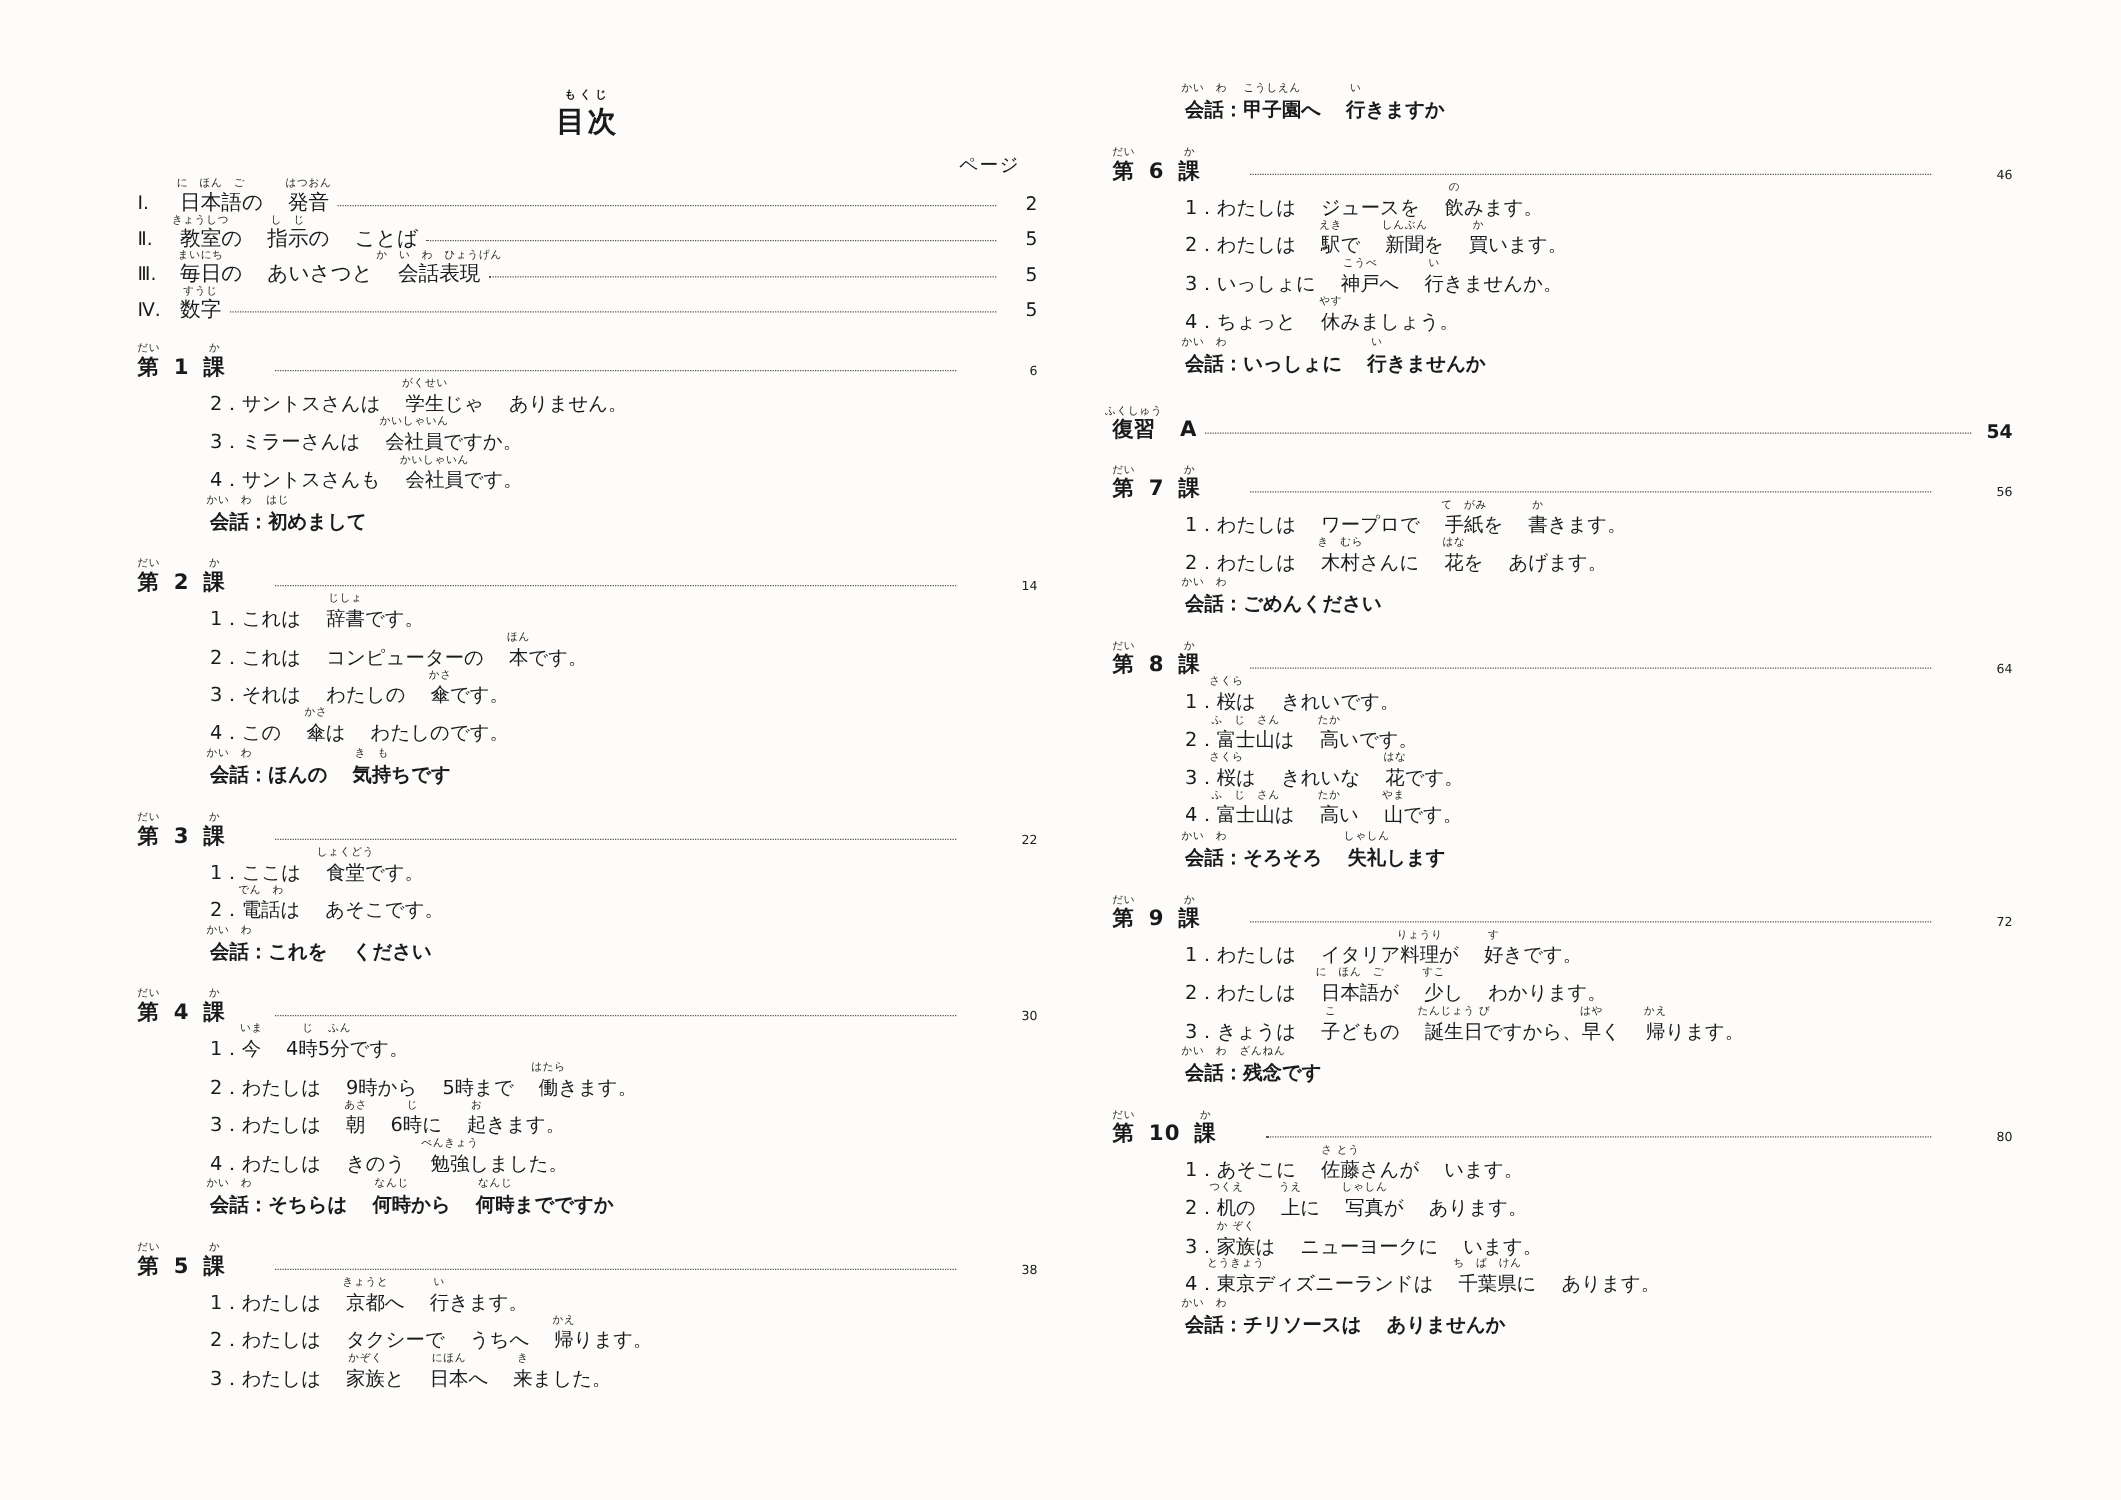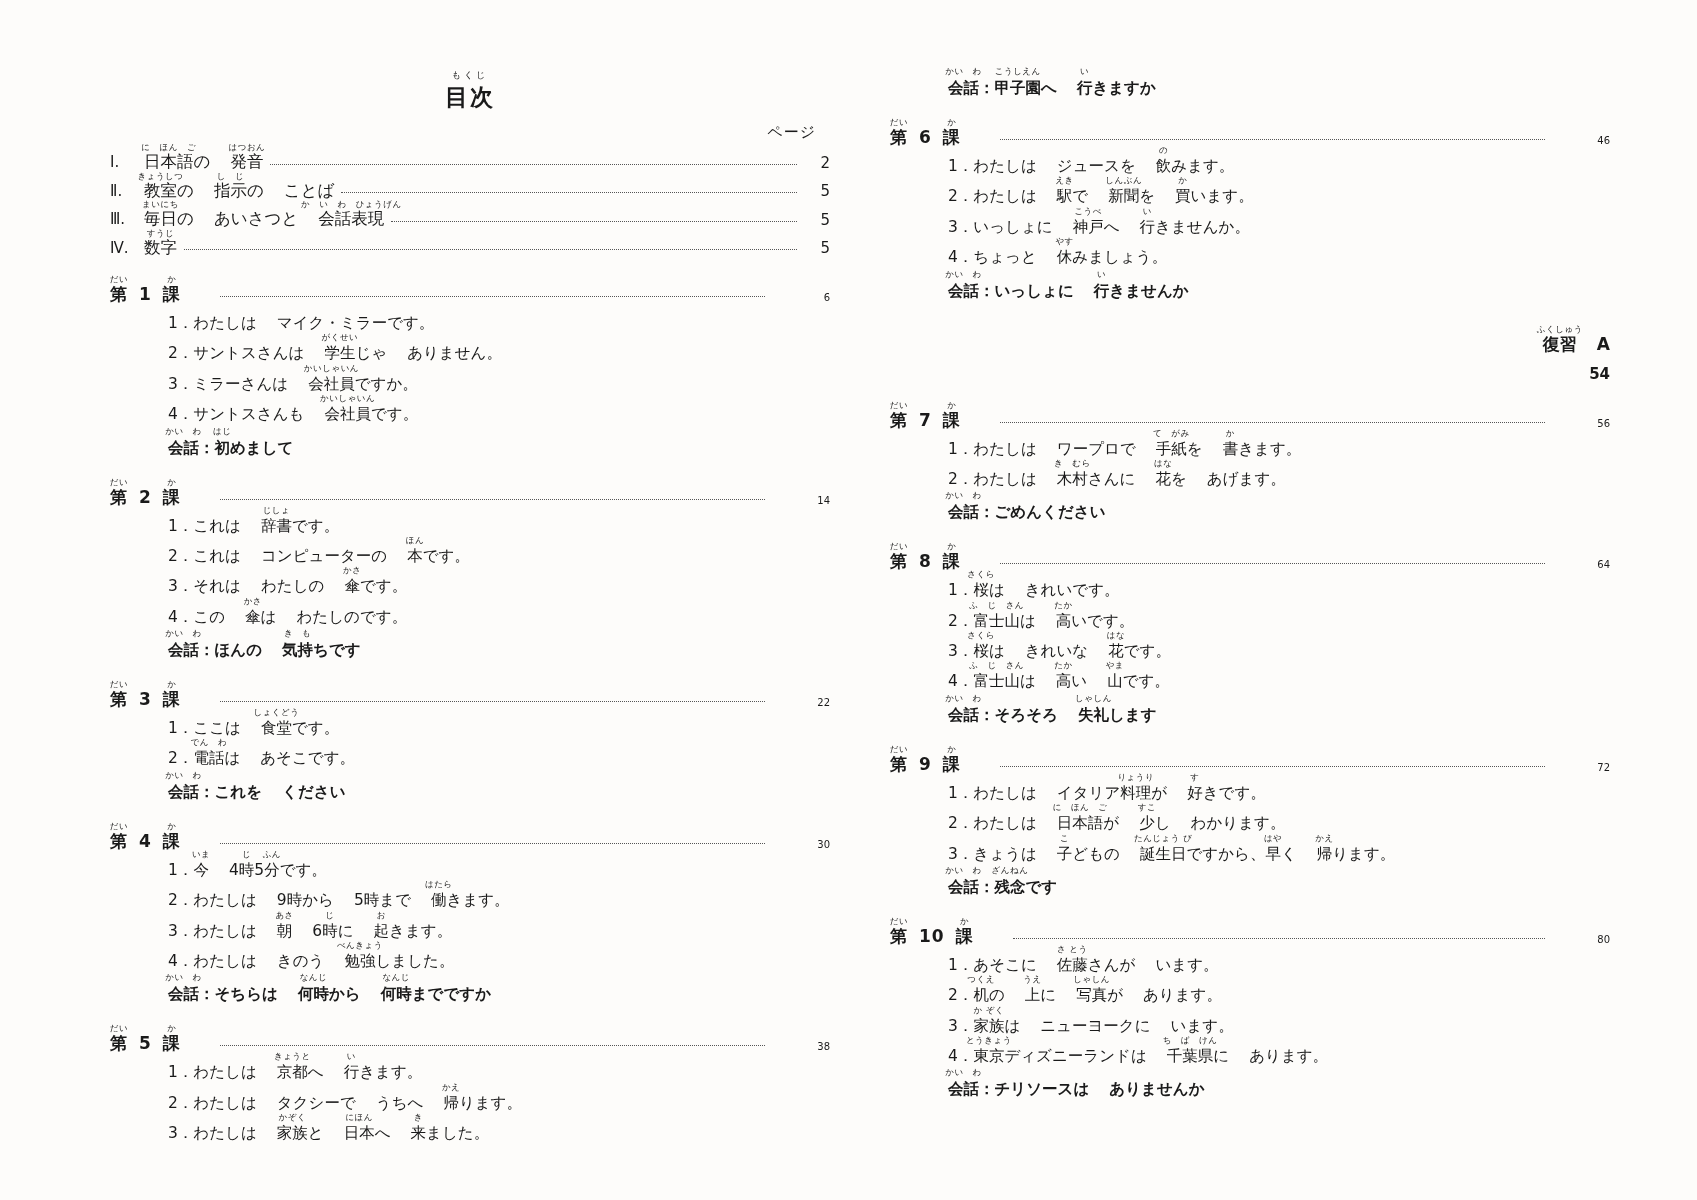--- a/index.html
+++ b/index.html
@@ -30,21 +30,21 @@
     margin:22px 0 0 0;
     position:relative;
     display:block;
   }
   .title .ruby-top{
     position:absolute;
     left:50%;
     transform:translateX(-50%);
     top:-13px;
     font-size:9px;
-    font-weight:400;
+    font-weight:700;
     letter-spacing:3px;
     white-space:nowrap;
   }
   .pagehdr{
     text-align:right;
     font-size:15px;
     margin-top:10px;
     padding-right:14px;
     letter-spacing:1px;
   }
@@ -86,21 +86,21 @@
     white-space:nowrap;
     line-height:1.25;
   }
   .kaiwa{
     font-size:15.5px;
     font-weight:700;
     margin-top:13px;
     margin-left:58px;
     white-space:nowrap;
   }
-  .fukushu{margin-top:34px;font-weight:700;font-size:17px;flex-direction:column;}
+  .fukushu{margin-top:34px;font-weight:700;font-size:17px;}
   
   .r{position:relative;display:inline-block;white-space:nowrap;}
   .r > .rt{
     position:absolute;
     top:-11px;left:50%;
     transform:translateX(-50%);
     font-size:8.5px;
     font-weight:400;
     letter-spacing:.5px;
     line-height:1;
@@ -155,21 +155,20 @@
       <span class="pg">5</span>
     </div>
 
     <div class="row lesson-head">
       <span class="lbl">
         <span class="r"><span class="rt">だい</span>第</span><span class="sp"></span>1<span class="sp"></span><span class="r"><span class="rt">か</span>課</span>
       </span>
       <span class="dots"></span>
       <span class="pg">6</span>
     </div>
-    <div class="sent">1．わたしは<span class="sp-l"></span>マイク・ミラーです。</div>
     <div class="sent">2．サントスさんは<span class="sp-l"></span><span class="r"><span class="rt">がくせい</span>学生</span>じゃ<span class="sp-l"></span>ありません。</div>
     <div class="sent">3．ミラーさんは<span class="sp-l"></span><span class="r"><span class="rt">かいしゃいん</span>会社員</span>ですか。</div>
     <div class="sent">4．サントスさんも<span class="sp-l"></span><span class="r"><span class="rt">かいしゃいん</span>会社員</span>です。</div>
     <div class="kaiwa"><span class="r"><span class="rt">かい　わ</span>会話</span>：<span class="r"><span class="rt">はじ</span>初</span>めまして</div>
 
     <div class="row lesson-head">
       <span class="lbl">
         <span class="r"><span class="rt">だい</span>第</span><span class="sp"></span>2<span class="sp"></span><span class="r"><span class="rt">か</span>課</span>
       </span>
       <span class="dots"></span>

